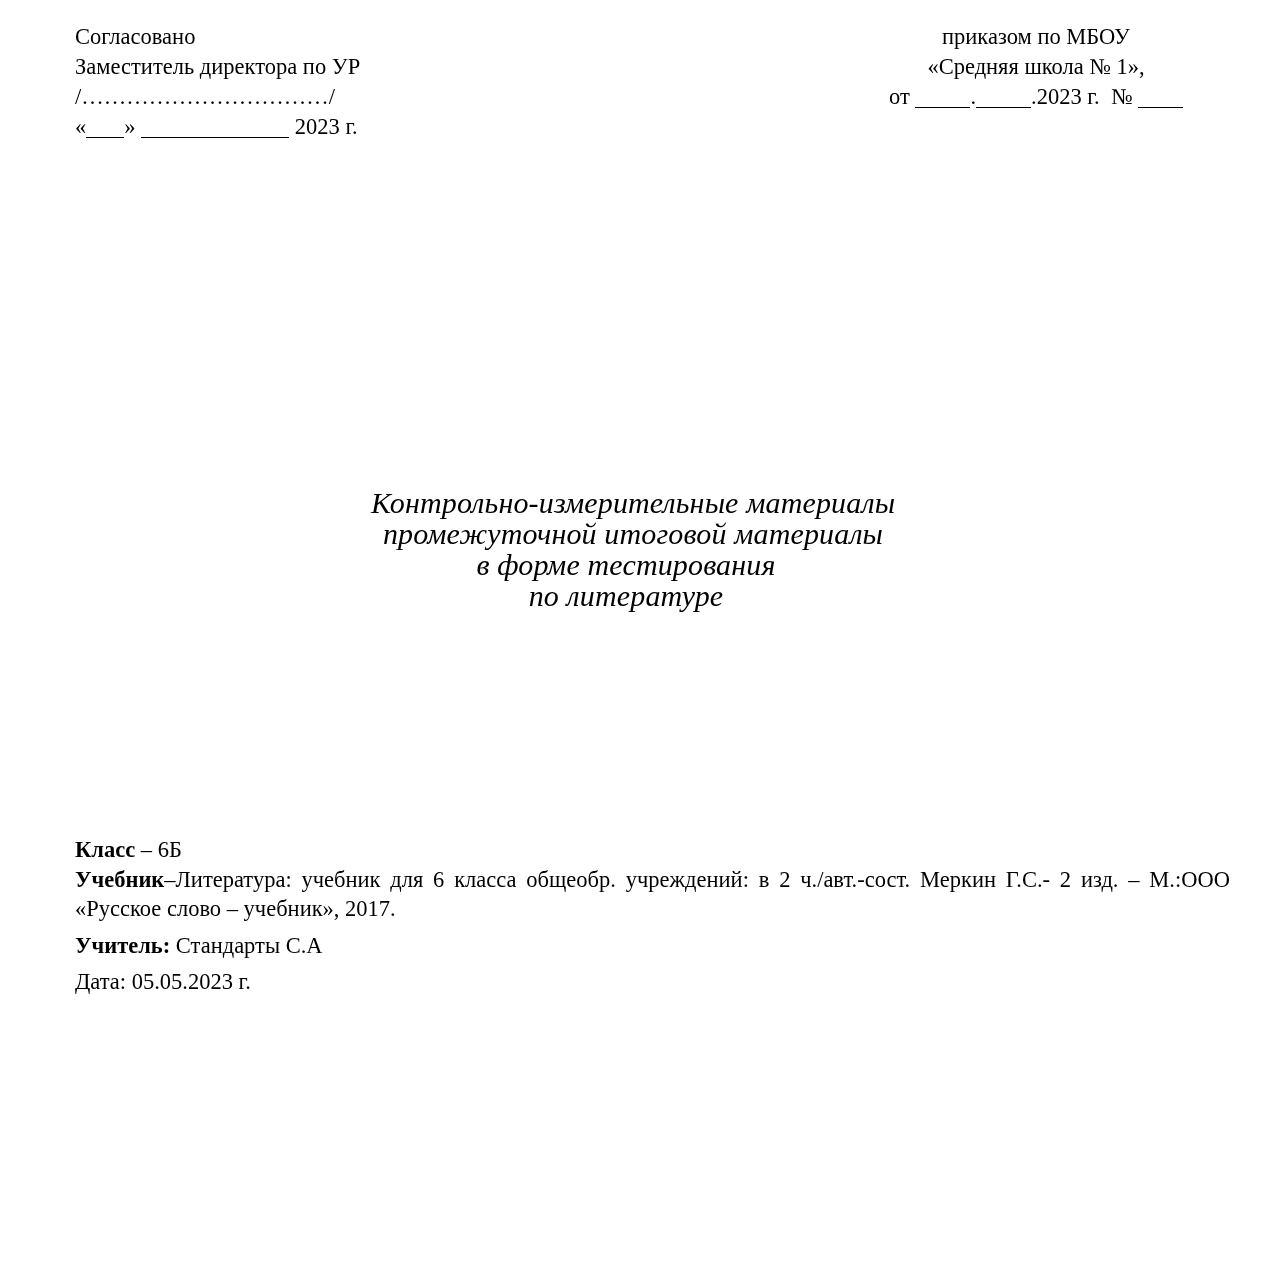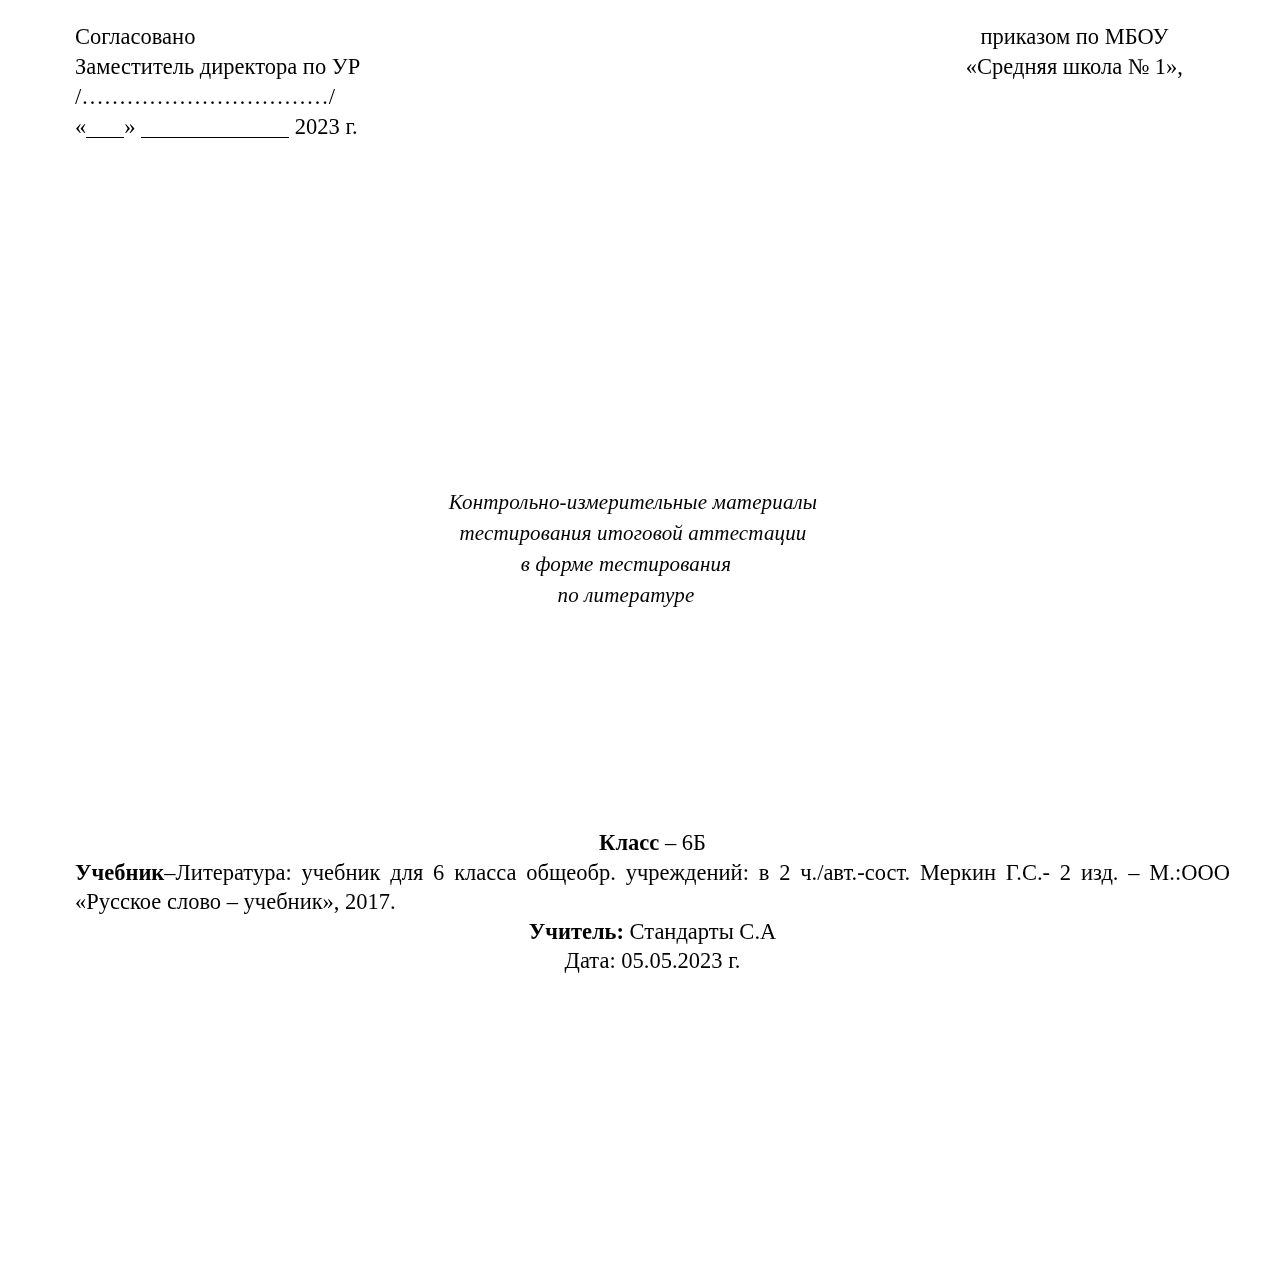--- a/index.html
+++ b/index.html
@@ -58,68 +58,69 @@
   .blank-lg { width: 148px; }
 
   
   .title-block {
     position: absolute;
     top: 487px;
     left: 0;
     width: 1266px;
     text-align: center;
     font-style: italic;
-    font-size: 21px;
+    font-size: 30px;
     line-height: 31px;
     letter-spacing: 0.15px;
   }
   .title-block .t-line { display: block; white-space: nowrap; }
   .title-shift { padding-right: 14px; }
 
   
   .info-block {
     position: absolute;
     top: 828px;
     left: 75px;
     width: 1155px;
     font-size: 22.5px;
     line-height: 29.6px;
     text-align: justify;
     text-justify: inter-word;
   }
   .info-block p {
     margin: 0;
   }
-  .info-block p.nojust { text-align: center; }
+  .info-block p.nojust { text-align: left; margin-top: 7px; }
   .b { font-weight: bold; }
 </style>
 </head>
 <body>
 
 <div class="page">
 
   <div class="header-row">
 
     <div class="hdr-block hdr-left">
       <span class="hdr-line">Согласовано</span>
       <span class="hdr-line">Заместитель директора по УР</span>
       <span class="hdr-line">/……………………………/</span>
       <span class="hdr-line"><span>«</span><span class="blank blank-xs"></span><span>»</span>&nbsp;<span class="blank blank-lg"></span>&nbsp;<span>2023 г.</span></span>
     </div>
 
     <div class="hdr-block hdr-right">
       <span class="hdr-line">приказом по МБОУ</span>
       <span class="hdr-line">«Средняя школа № 1»,</span>
+      <span class="hdr-line"><span>от</span>&nbsp;<span class="blank blank-md"></span><span>.</span><span class="blank blank-md"></span><span>.2023 г.</span>&nbsp;&nbsp;<span>№</span>&nbsp;<span class="blank blank-sm"></span></span>
     </div>
 
   </div>
 
   <div class="title-block">
     <span class="t-line">Контрольно-измерительные материалы</span>
-    <span class="t-line">тестирования итоговой аттестации</span>
+    <span class="t-line">промежуточной итоговой материалы</span>
     <span class="t-line title-shift">в форме тестирования</span>
     <span class="t-line title-shift">по литературе</span>
   </div>
 
   <div class="info-block">
 
     <p class="nojust">
       <span class="b">Класс</span><span> – 6Б</span>
     </p>
 

